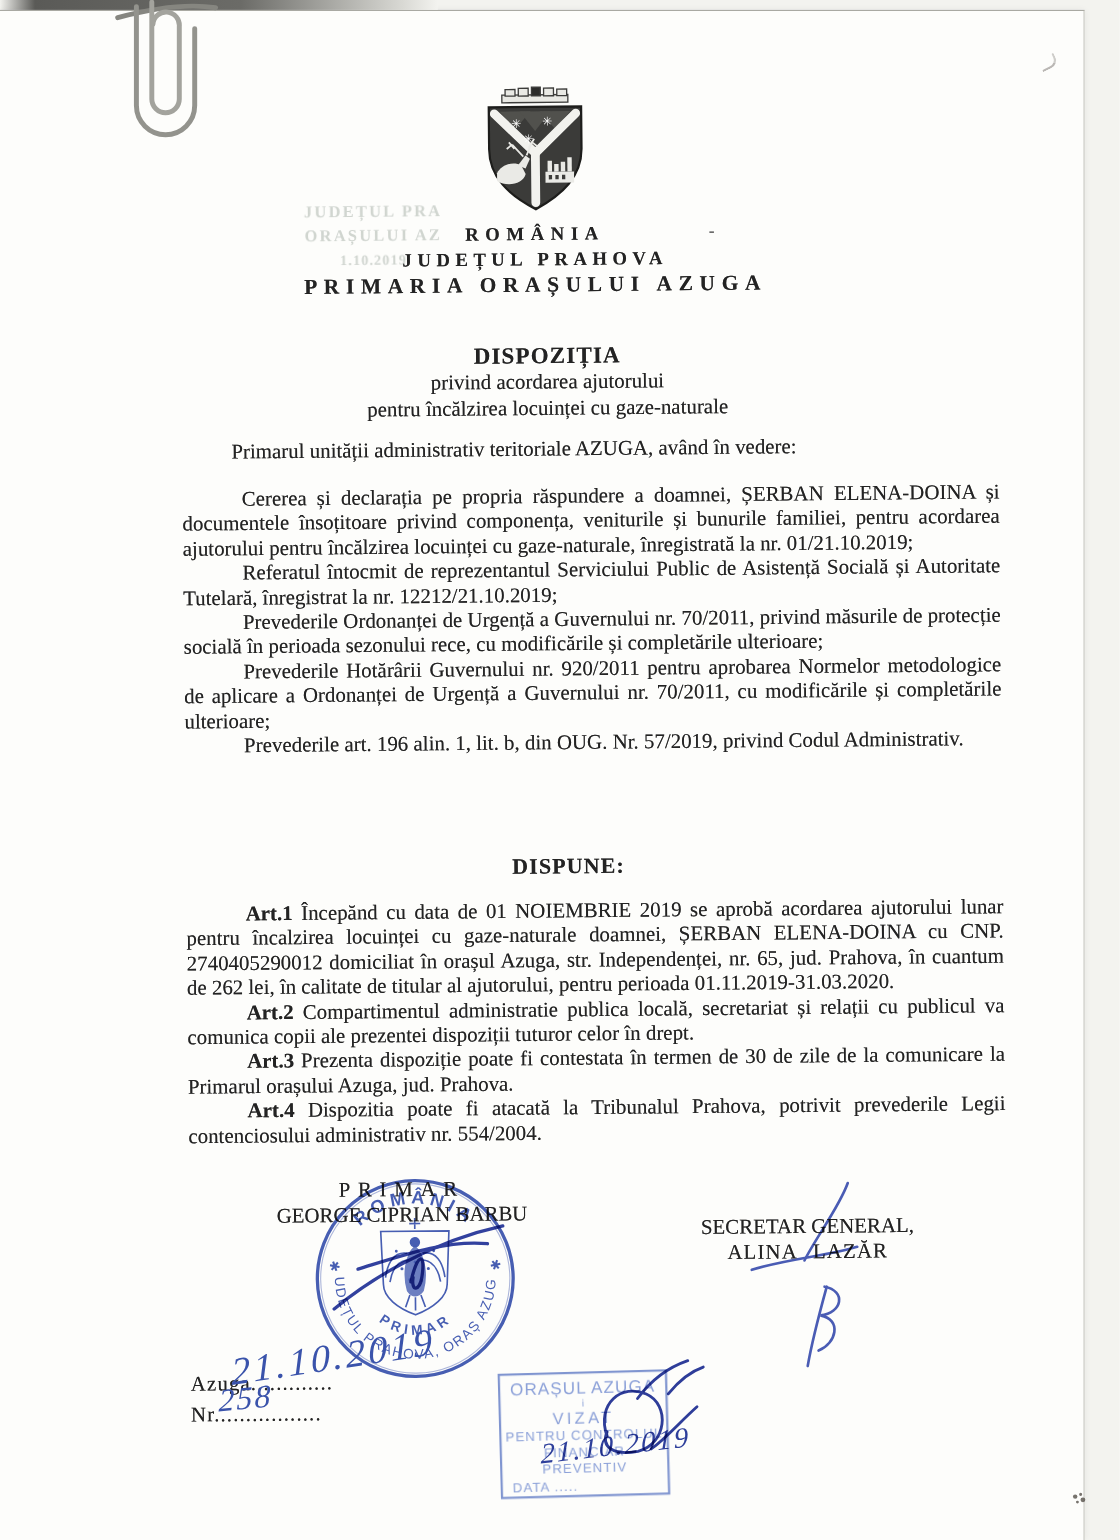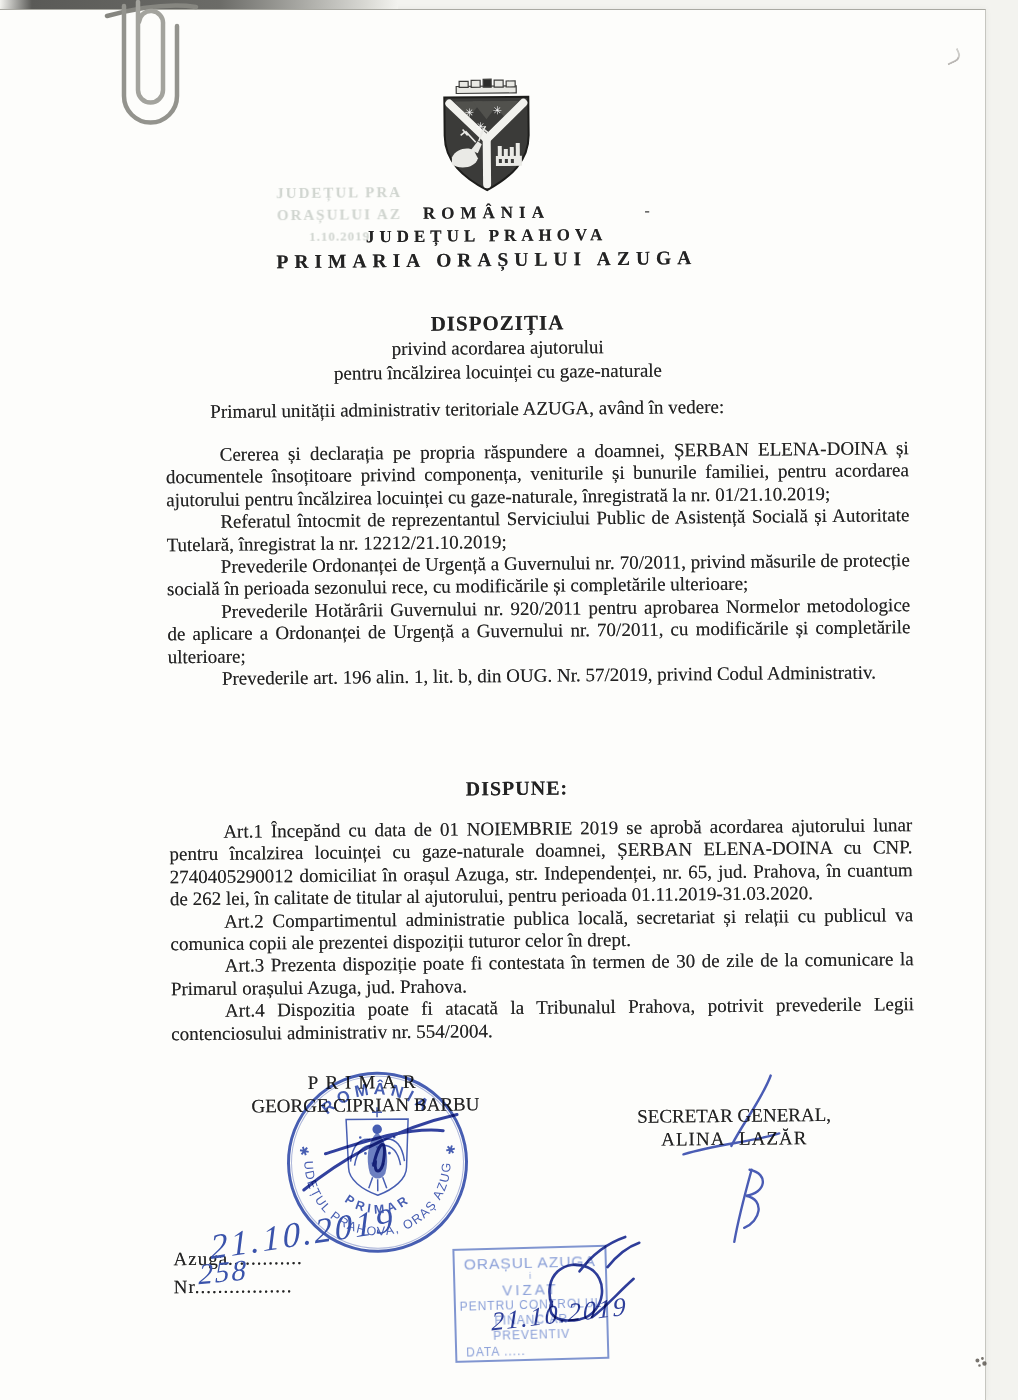--- a/index.html
+++ b/index.html
@@ -45,21 +45,21 @@
   
   .title{left:175px;top:311px;width:650px;text-align:center;}
   .t-main{font-size:21px;font-weight:bold;letter-spacing:1px;line-height:25px;}
   .t-sub{font-size:19px;line-height:23.5px;}
   .preamble{left:212px;top:398px;font-size:19px;}
   
   .bodyblock{left:167px;width:743px;font-size:19px;line-height:22.4px;text-align:justify;}
   .recitals{top:441px;}
   .articles{top:818px;}
   .bodyblock p{margin:0;text-indent:54px;}
-  .art-label{font-weight:normal;}
+  .art-label{font-weight:bold;}
   .operative{left:190px;top:777px;width:650px;text-align:center;font-size:20px;font-weight:bold;letter-spacing:1px;}
   
   .sig-left{left:238px;top:1069px;width:245px;text-align:center;font-size:19px;line-height:23px;}
   .sig-left .role{letter-spacing:7px;}
   .sig-right{left:613px;top:1106px;width:232px;text-align:center;font-size:19px;line-height:23px;}
   .sig-right .name{word-spacing:9px;letter-spacing:1px;}
   
   .footer-place{left:167px;top:1245px;font-size:19px;letter-spacing:1px;}
   .footer-nr{left:167px;top:1273px;font-size:19px;letter-spacing:1px;}
   .hand{color:#3a53ab;font-style:italic;font-family:"Liberation Serif",serif;}

